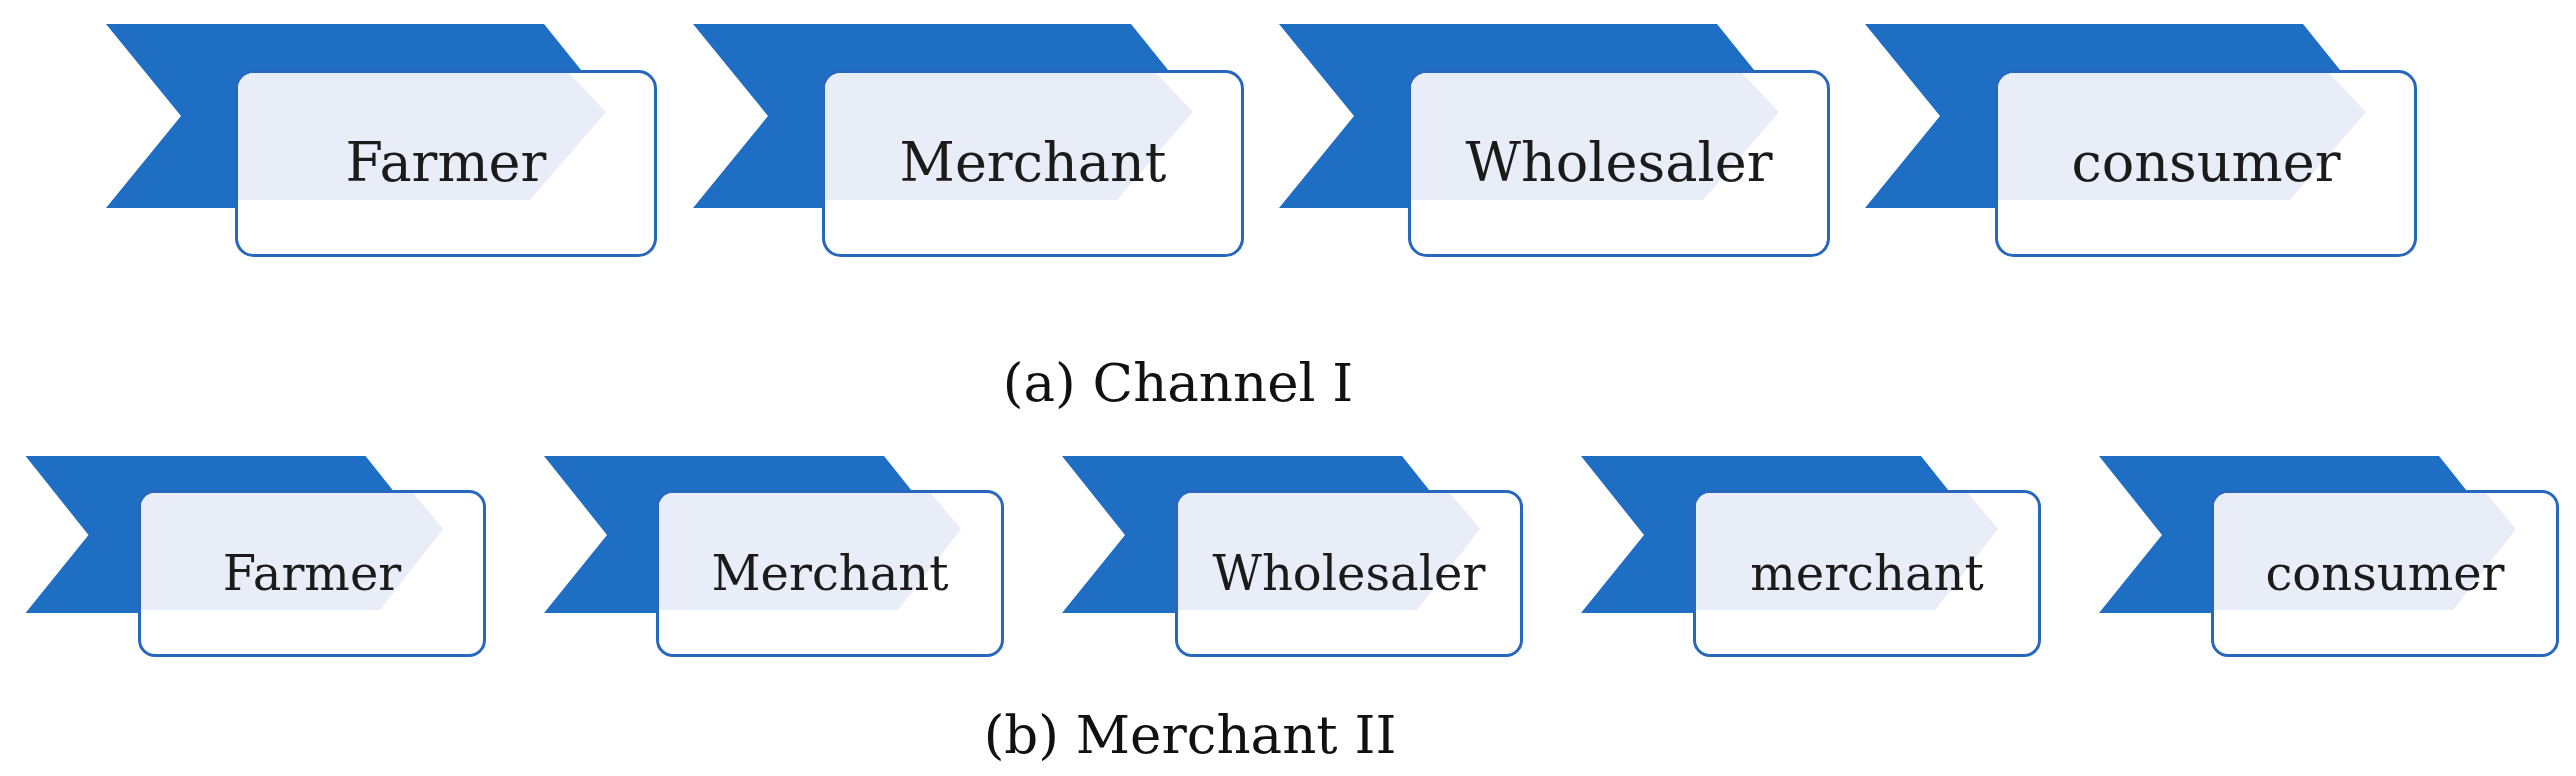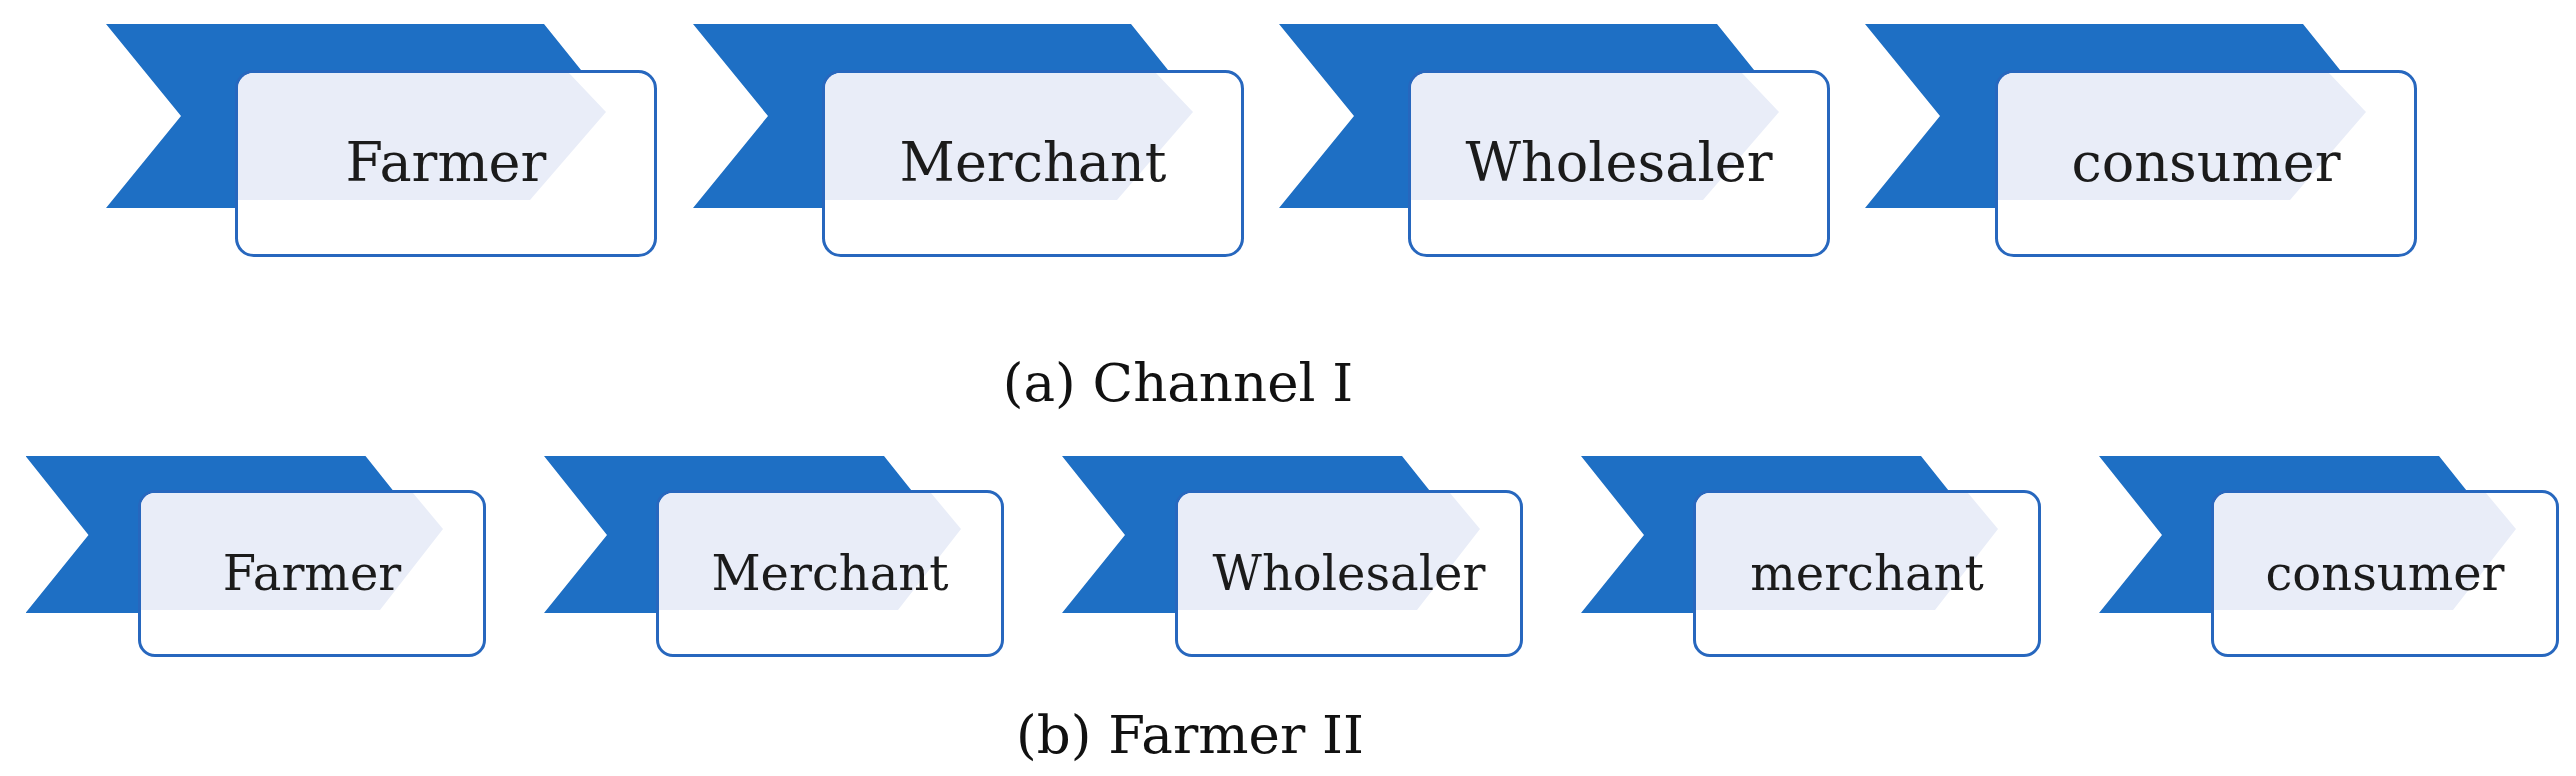--- a/index.html
+++ b/index.html
@@ -145,16 +145,16 @@
         <div class="pennant" style="left: 2099px; top: 456px; width: 403px; height: 157px; background: rgb(30, 111, 196); clip-path: polygon(0px 0px, 340px 0px, 403px 79px, 340px 157px, 0px 157px, 63px 79px);"></div>
         <div class="node-box" style="left: 2211px; top: 490px; width: 348px; height: 167px; border: 3.4px solid rgb(39, 103, 190); border-radius: 17px;">
           <div class="light-chevron" style="width: 302px; height: 117px; background: rgb(233, 237, 248); clip-path: polygon(0px 0px, 272px 0px, 302px 36px, 239px 117px, 0px 117px);"></div>
           <div class="node-label-wrap" style="font-size: 48px; color: rgb(27, 27, 27);">
             <div>
               <span>consumer</span>
             </div>
           </div>
         </div>
       </div>
-      <div class="caption" style="left: 1190px; top: 704px; font-size: 53px; color: rgb(17, 17, 17);">(b) Farmer II</div>
+      <div class="caption" style="left: 1190px; top: 704px; font-size: 53px; color: rgb(17, 17, 17);">(b) Merchant II</div>
     </div>
   </div>
 
 
 </body></html>

